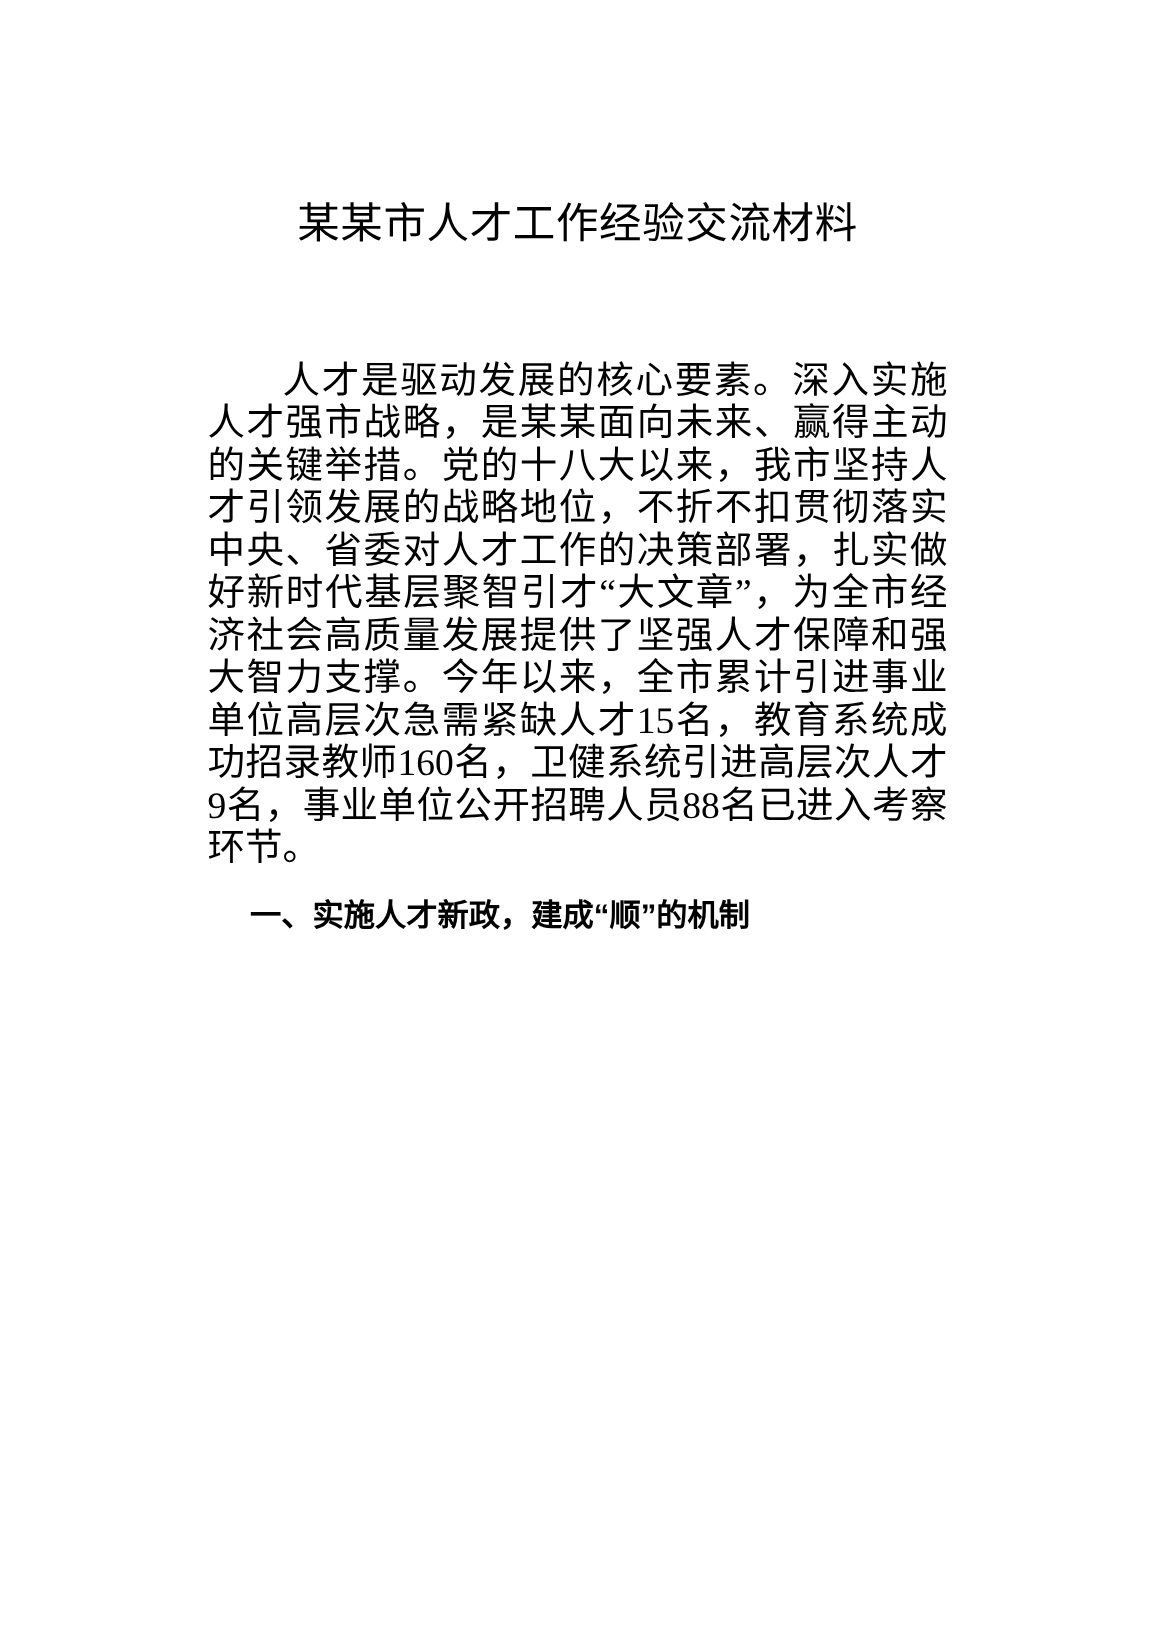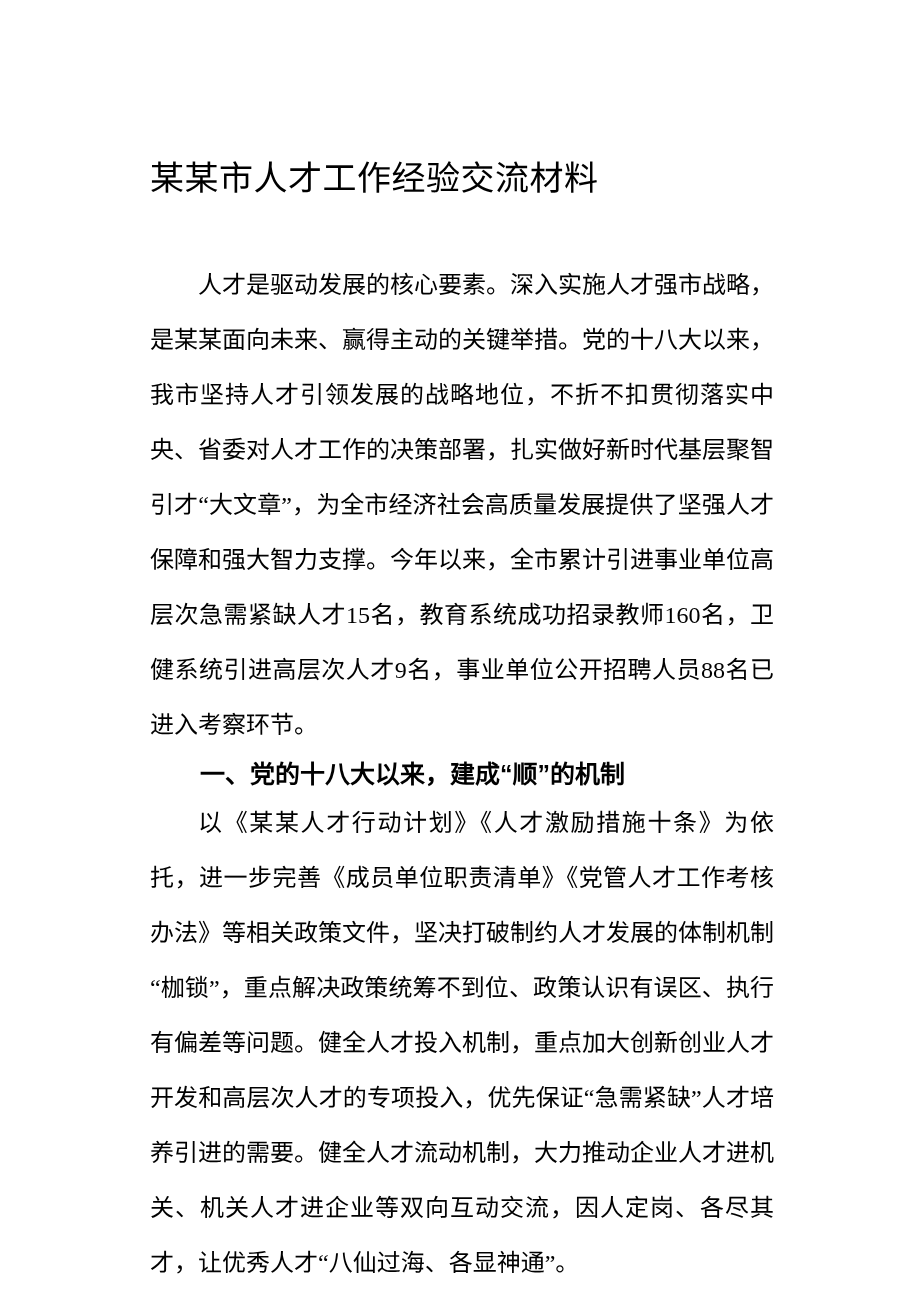--- a/index.html
+++ b/index.html
@@ -12,34 +12,35 @@
     width: 920px;
     height: 1301px;
     margin: 0 auto;
     background: #ffffff;
     color: #000000;
     box-sizing: border-box;
     padding: 155px 146px 0 150px;
     overflow: hidden;
   }
   .doc-title {
-    margin: 0 0 55px 0;
-    font-family: Liberation Serif, serif;
+    margin: 0 0 85px 0;
+    font-family: Liberation Sans, sans-serif;
     font-weight: 400;
     font-size: 34px;
     line-height: 48px;
+    text-align: center;
     letter-spacing: 0.5px;
     white-space: nowrap;
   }
   .body-para {
-    margin: 0;
+    margin: 16px;
     font-family: "Liberation Serif", "DejaVu Serif", serif;
     font-weight: 400;
-    font-size: 24px;
-    line-height: 55px;
+    font-size: 30px;
+    line-height: 34px;
     text-align: justify;
     text-indent: 2em;
     letter-spacing: 0;
   }
   .section-heading {
     margin: 0;
     font-family: "Liberation Sans", "DejaVu Sans", sans-serif;
     font-weight: 700;
     font-size: 25px;
     line-height: 43px;
@@ -48,17 +49,16 @@
   }
 </style>
 </head>
 <body>
 
 <div class="page">
   <h1 class="doc-title">某某市人才工作经验交流材料</h1>
 
   <p class="body-para">人才是驱动发展的核心要素。深入实施人才强市战略，是某某面向未来、赢得主动的关键举措。党的十八大以来，我市坚持人才引领发展的战略地位，不折不扣贯彻落实中央、省委对人才工作的决策部署，扎实做好新时代基层聚智引才“大文章”，为全市经济社会高质量发展提供了坚强人才保障和强大智力支撑。今年以来，全市累计引进事业单位高层次急需紧缺人才15名，教育系统成功招录教师160名，卫健系统引进高层次人才9名，事业单位公开招聘人员88名已进入考察环节。</p>
 
-  <h2 class="section-heading">一、党的十八大以来，建成“顺”的机制</h2>
+  <h2 class="section-heading">一、实施人才新政，建成“顺”的机制</h2>
 
-  <p class="body-para">以《某某人才行动计划》《人才激励措施十条》为依托，进一步完善《成员单位职责清单》《党管人才工作考核办法》等相关政策文件，坚决打破制约人才发展的体制机制“枷锁”，重点解决政策统筹不到位、政策认识有误区、执行有偏差等问题。健全人才投入机制，重点加大创新创业人才开发和高层次人才的专项投入，优先保证“急需紧缺”人才培养引进的需要。健全人才流动机制，大力推动企业人才进机关、机关人才进企业等双向互动交流，因人定岗、各尽其才，让优秀人才“八仙过海、各显神通”。</p>
 
 </div>
 
 </body></html>

